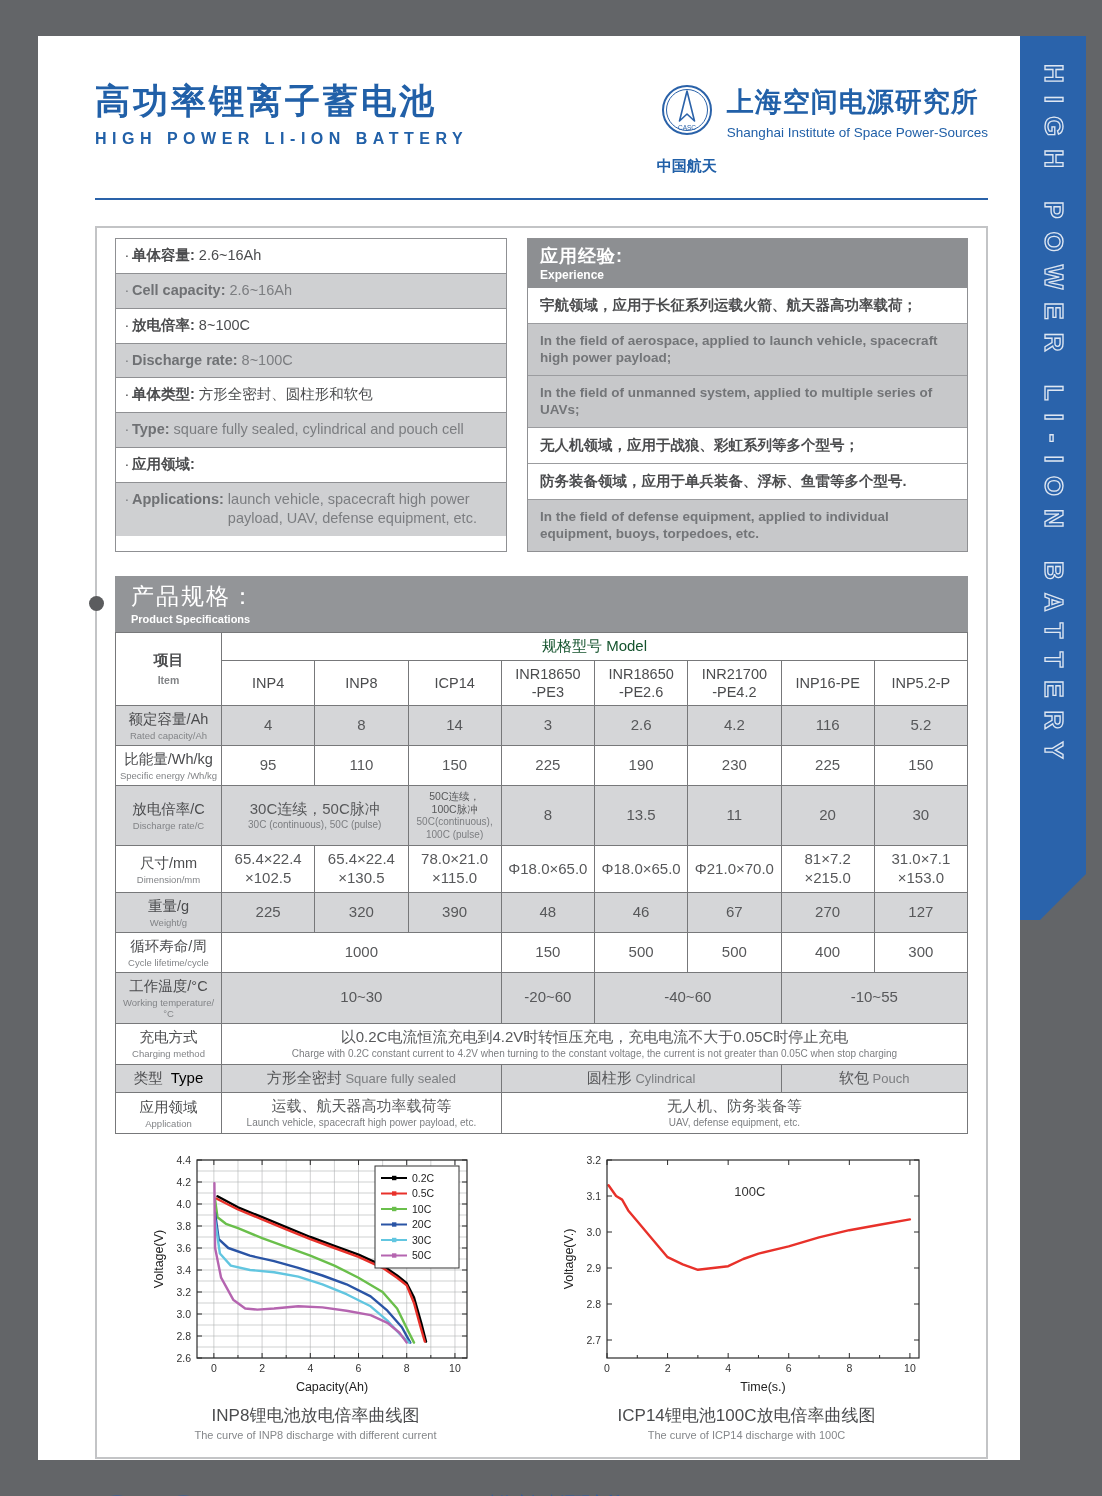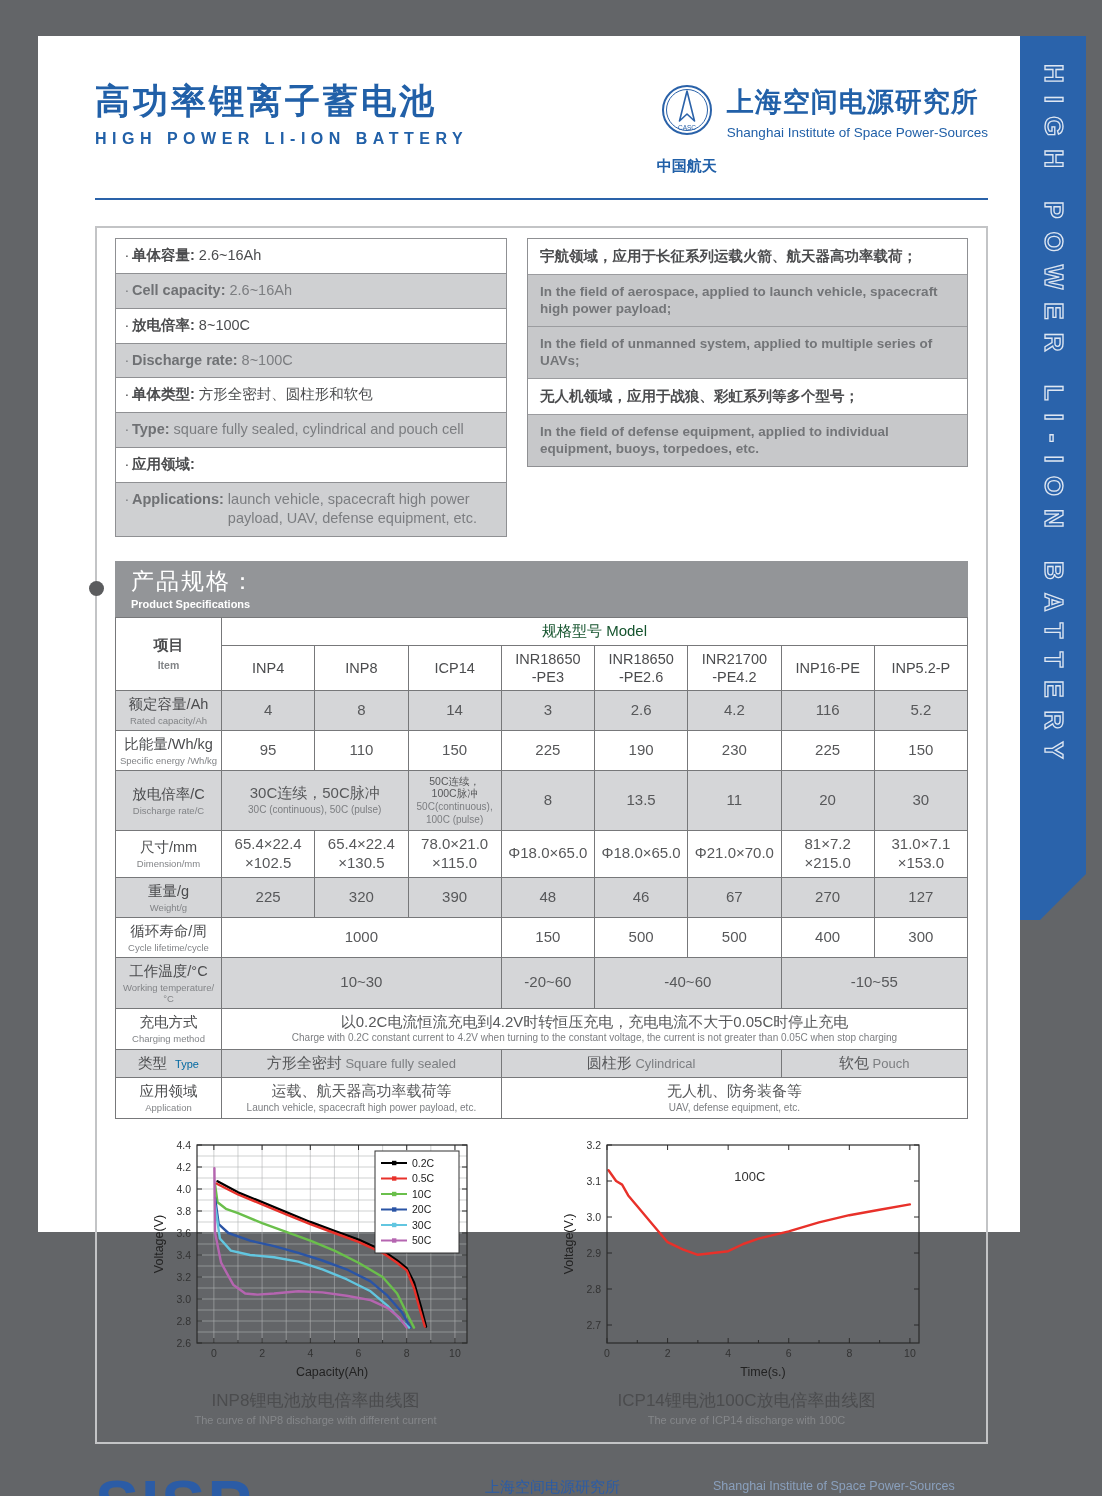--- a/index.html
+++ b/index.html
@@ -1,18 +1,18 @@
 <!DOCTYPE html>
 <html><head>
 <meta charset="utf-8">
 <style>
   html,body{margin:0;padding:0;}
   body{background:#636568;font-family:"Liberation Sans","DejaVu Sans",sans-serif;}
   .canvas{position:relative;width:1102px;height:1496px;background:#636568;overflow:hidden;}
-  .page{position:absolute;left:38px;top:36px;width:982px;height:1196px;background:#ffffff;box-sizing:border-box;padding:0 32px 16px 57px;}
+  .page{position:absolute;left:38px;top:36px;width:982px;height:1424px;background:#ffffff;box-sizing:border-box;padding:0 32px 16px 57px;}
 
   
   .ribbon{position:absolute;left:1020px;top:36px;width:66px;height:884px;background:#2a63ab;
     clip-path:polygon(0 0,100% 0,100% calc(100% - 46px),calc(100% - 46px) 100%,0 100%);
     display:flex;justify-content:center;}
   .ribbon span{writing-mode:vertical-rl;font-size:26px;font-weight:bold;letter-spacing:13px;
     color:transparent;-webkit-text-stroke:1.3px #dfe7f2;padding-top:28px;white-space:nowrap;}
 
   
   .hdr{display:flex;justify-content:space-between;align-items:flex-start;padding-top:46px;}
@@ -58,21 +58,21 @@
   table.spec{width:100%;border-collapse:collapse;table-layout:fixed;}
   table.spec th,table.spec td{border:1px solid #77787a;text-align:center;vertical-align:middle;padding:4px 2px;}
   table.spec col.c-label{width:106px;}
   .model-head{font-size:15px;color:#14532d;font-weight:normal;padding:3px 0;}
   .model-name{font-size:14.5px;color:#4b4c4e;font-weight:normal;line-height:1.25;padding:6px 0;}
   .item-cell .l1{font-size:15px;color:#4b4c4e;}
   .item-cell .l2{font-size:10.5px;color:#828487;margin-top:4px;}
   th.rowlab{text-align:left;padding-left:7px;font-weight:normal;}
   th.rowlab .l1{font-size:14.5px;color:#4b4c4e;}
   th.rowlab .l2{font-size:9.5px;color:#828487;margin-top:1px;}
-  th.rowlab .inl{font-size:11px;color:#0369a1;margin-left:8px;}
+  th.rowlab .inl{font-size:15px;color:#000000;margin-left:8px;}
   td.val{font-size:15px;color:#57585a;}
   td.val .sub{font-size:10px;color:#7c7e81;margin-top:1px;line-height:1.25;}
   td.val.small .main{font-size:10.5px;line-height:1.2;}
   td.val .main{line-height:1.25;}
   td.val .inline-en{font-size:13px;color:#7c7e81;}
   tr.shade th.rowlab,tr.shade td{background:#d5d6d8;}
   tr.plain th.rowlab,tr.plain td{background:#ffffff;}
   thead th{background:#ffffff;}
 
   
@@ -153,25 +153,30 @@
               <span class="bullet">·</span>
               <b>应用领域:</b>
             </div>
             <div class="ks-row en">
               <span class="bullet">·</span>
               <b>Applications:</b>
               <span>launch vehicle, spacecraft high power payload, UAV, defense equipment, etc.</span>
             </div>
           </div>
         <div class="experience">
+          <div class="exp-head">
+            <div class="t1">应用经验:</div>
+            <div class="t2">Experience</div>
+          </div>
           <div id="exp-rows">
               <div class="exp-row cn">宇航领域，应用于长征系列运载火箭、航天器高功率载荷；</div>
               <div class="exp-row en">In the field of aerospace, applied to launch vehicle, spacecraft high power payload;</div>
               <div class="exp-row en">In the field of unmanned system, applied to multiple series of UAVs;</div>
               <div class="exp-row cn">无人机领域，应用于战狼、彩虹系列等多个型号；</div>
+              <div class="exp-row cn">防务装备领域，应用于单兵装备、浮标、鱼雷等多个型号.</div>
               <div class="exp-row en">In the field of defense equipment, applied to individual equipment, buoys, torpedoes, etc.</div>
             </div>
         </div>
       </div>
 
       <div class="spec-head">
         <span class="dot"></span>
         <div class="t1">产品规格：</div>
         <div class="t2">Product Specifications</div>
       </div>

